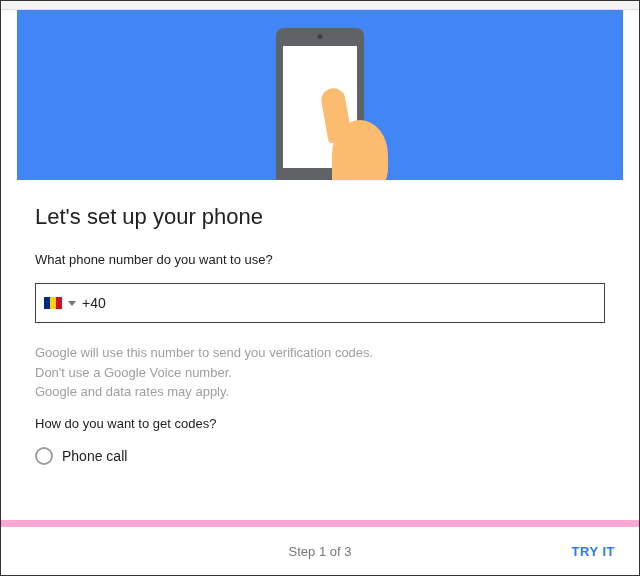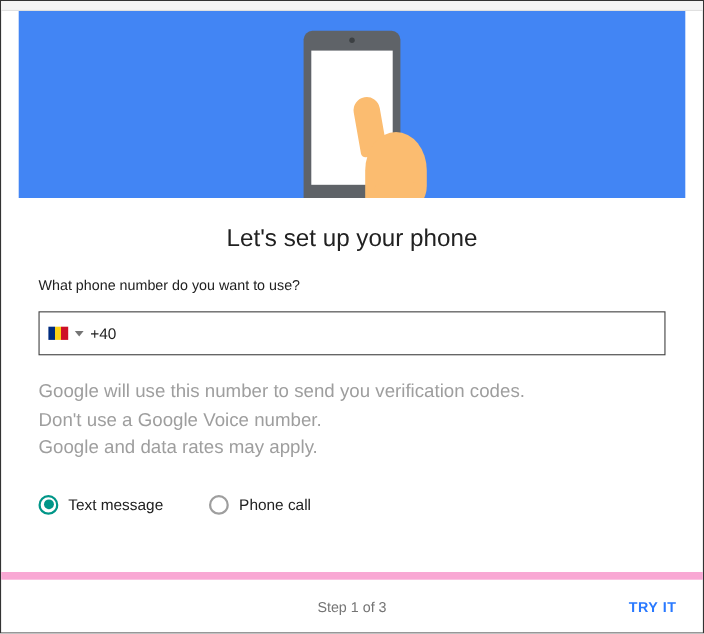--- a/index.html
+++ b/index.html
@@ -7,28 +7,28 @@
   .top-gray{height:8px;background:#f5f5f5;border-bottom:1px solid #e0e0e0;}
   .hero{height:170px;background:#4285f4;margin:0 16px;display:flex;align-items:flex-end;justify-content:center;overflow:hidden;}
   .phone{width:88px;height:152px;background:#5f6368;border-radius:8px 8px 0 0;position:relative;display:flex;align-items:center;justify-content:center;}
   .phone::before{content:"";position:absolute;top:6px;left:50%;transform:translateX(-50%);width:5px;height:5px;border-radius:50%;background:#3c4043;}
   .screen{width:74px;height:122px;background:#fff;margin-top:6px;}
   .hand{position:absolute;bottom:-10px;right:-24px;width:80px;height:110px;pointer-events:none;}
   .palm{position:absolute;bottom:0;right:0;width:56px;height:70px;background:#fbbc70;border-radius:50% 50% 30% 0;}
   .thumb{position:absolute;bottom:48px;right:40px;width:24px;height:54px;background:#fbbc70;border-radius:12px 12px 12px 4px;transform:rotate(-10deg);}
   .wrist{position:absolute;bottom:-16px;right:4px;width:44px;height:40px;background:#fbbc70;border-radius:8px 8px 0 0;}
   .content{padding:18px 34px 0 34px;color:#212121;}
-  h1{font-size:22px;font-weight:400;margin:6px 0 22px 0;color:#212121;text-align:center;}
+  h1{font-size:22px;font-weight:400;margin:6px 0 22px 0;color:#212121;}
   .q{font-size:13px;color:#212121;margin-bottom:16px;}
   .phone-input{display:flex;align-items:center;height:38px;border:1px solid #404040;padding:0 8px;gap:6px;}
   .flag{width:18px;height:12px;display:inline-block;background:linear-gradient(to right,#002b7f 0 33%,#fcd116 33% 66%,#ce1126 66% 100%);}
   .caret{width:0;height:0;border-left:4px solid transparent;border-right:4px solid transparent;border-top:5px solid #757575;}
   .dial{font-size:14px;color:#212121;}
   .phone-text{flex:1;border:none;outline:none;font-size:14px;height:100%;background:transparent;}
-  .hint{font-size:17px;color:#9e9e9e;line-height:1.5;margin:20px 0 30px 0;}
+  .hint{font-size:13px;color:#9e9e9e;line-height:1.5;margin:20px 0 14px 0;}
   .radios{display:flex;align-items:center;gap:42px;margin-top:14px;}
   .radio{display:flex;align-items:center;gap:9px;cursor:pointer;}
   .rcirc{width:18px;height:18px;border-radius:50%;box-sizing:border-box;display:flex;align-items:center;justify-content:center;}
   .rcirc.sel{border:2px solid #009688;}
   .rcirc.sel::after{content:"";width:9px;height:9px;border-radius:50%;background:#009688;}
   .rcirc.unsel{border:2px solid #9e9e9e;}
   .rlabel{font-size:14px;color:#212121;}
   .footer{position:absolute;bottom:0;left:0;right:0;height:48px;border-top:7px solid #f9a8d4;display:flex;align-items:center;justify-content:center;}
   .step{font-size:13px;color:#757575;}
   .tryit{position:absolute;right:24px;font-size:13px;font-weight:700;color:#2979ff;letter-spacing:0.5px;cursor:pointer;}
@@ -61,26 +61,23 @@
       <span class="dial">+40</span>
       <input class="phone-text" type="text" value="" style="">
     </div>
 
     <div class="hint">
       <div>Google will use this number to send you verification codes.</div>
       <div>Don't use a Google Voice number.</div>
       <div>Google and data rates may apply.</div>
     </div>
 
+    <div class="q">How do you want to get codes?</div>
 
     <div class="radios">
-      <div class="radio">
-        <span class="rcirc sel"></span>
-        <span class="rlabel">Text message</span>
-      </div>
       <div class="radio">
         <span class="rcirc unsel"></span>
         <span class="rlabel">Phone call</span>
       </div>
     </div>
   </div>
 
   <div class="footer">
     <span class="step">Step 1 of 3</span>
     <span class="tryit">TRY IT</span>

